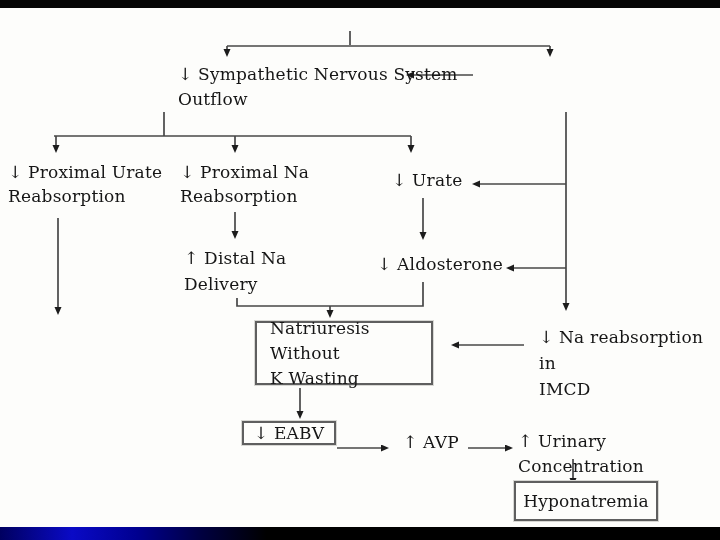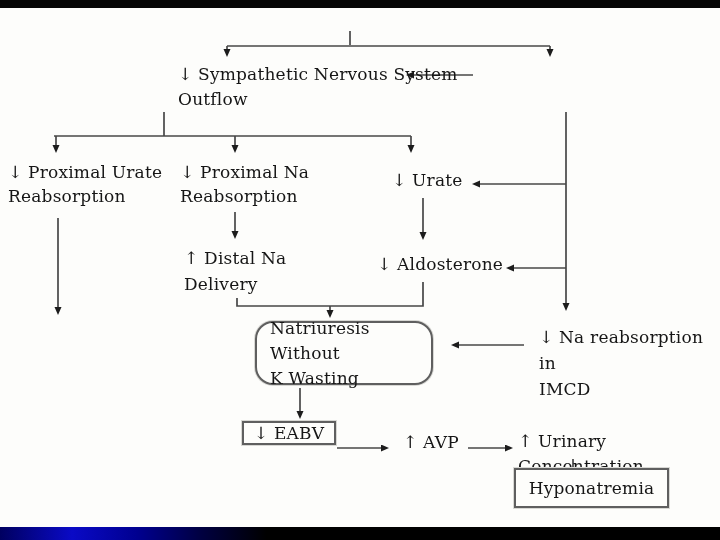--- a/index.html
+++ b/index.html
@@ -90,29 +90,29 @@
 Reabsorption</div>
 
   <div class="node" style="left:392px;top:168px;">↓ Urate</div>
 
   <div class="node" style="left:184px;top:245px;line-height:26px;">↑ Distal Na
 Delivery</div>
 
   <div class="node" style="left:377px;top:252px;">↓ Aldosterone</div>
 
 
-  <div class="node box box-left" style="left:255px;top:321px;width:178px;height:64px;border-radius:18px;">Natriuresis Without
+  <div class="node box box-left" style="left:255px;top:321px;width:178px;height:64px;">Natriuresis Without
 K Wasting</div>
 
   <div class="node" style="left:539px;top:324px;line-height:26px;">↓ Na reabsorption in
 IMCD</div>
 
   <div class="node box" style="left:242px;top:421px;width:94px;height:24px;">↓ EABV</div>
 
   <div class="node" style="left:403px;top:430px;">↑ AVP</div>
 
   <div class="node" style="left:518px;top:429px;">↑ Urinary Concentration</div>
 
-  <div class="node box" style="left:514px;top:468px;width:155px;height:40px;">Hyponatremia</div>
+  <div class="node box" style="left:514px;top:481px;width:144px;height:40px;">Hyponatremia</div>
 
   <div id="bottom-bar"></div>
 
 </div>
 
 </body></html>

